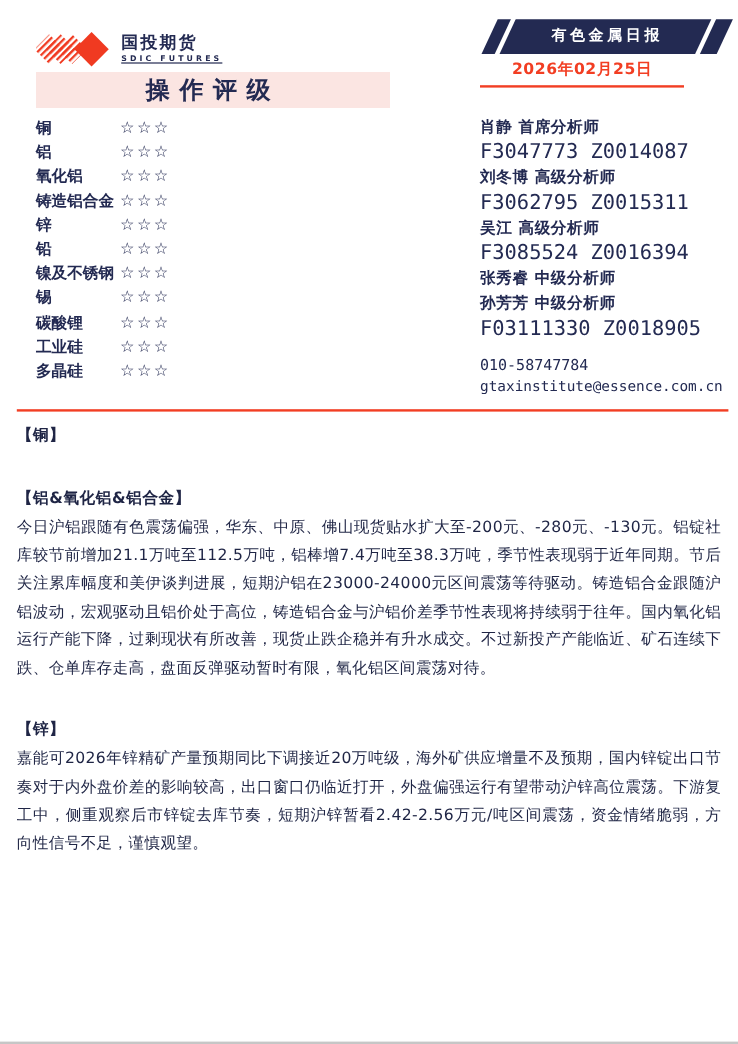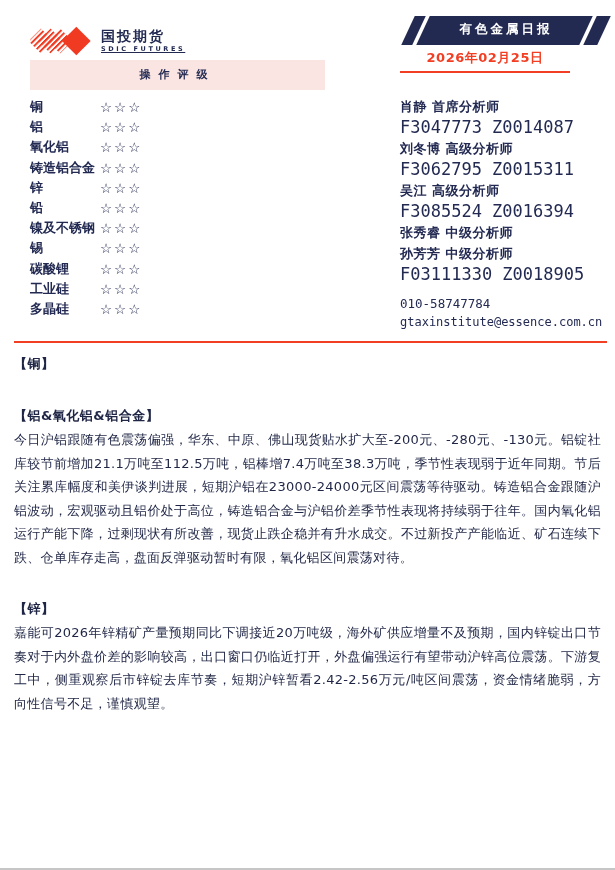--- a/index.html
+++ b/index.html
@@ -24,21 +24,21 @@
   .banner-slash.r { right:20px; }
   .banner-title { position:absolute; inset:0; text-align:center; line-height:25px;
     color:#ffffff; font-size:12.5px; font-weight:bold; letter-spacing:3px; }
 
   .report-date { position:absolute; top:49px; left:400px; width:170px; text-align:center;
     color:#F23E23; font-weight:bold; font-size:13px; letter-spacing:0.5px;
     padding-bottom:4px; border-bottom:2px solid #F23E23; }
 
   
   .ratings-header { position:absolute; top:60px; left:30px; width:295px; height:30px;
-    background:#FBE5E2; color:#232A52; font-weight:bold; font-size:11px;
+    background:#FBE5E2; color:#232A52; font-weight:bold; font-size:20px;
     letter-spacing:8px; text-align:center; line-height:30px; }
   .ratings-list { position:absolute; top:97px; left:30px; width:310px; }
   .rating-row { display:flex; align-items:center; height:20.2px; color:#232A52; }
   .rating-label { min-width:66px; font-size:13px; font-weight:bold; margin-right:4px; white-space:nowrap; }
   .rating-stars { font-size:13.5px; font-weight:bold; letter-spacing:2px; white-space:nowrap; }
 
   
   .analysts { position:absolute; top:96px; left:400px; width:215px; color:#232A52; }
   .analyst-name { font-size:13px; font-weight:bold; line-height:21px; letter-spacing:0.5px; }
   .analyst-codes { font-family:"DejaVu Sans Mono", monospace; font-size:17px; line-height:21px; }

